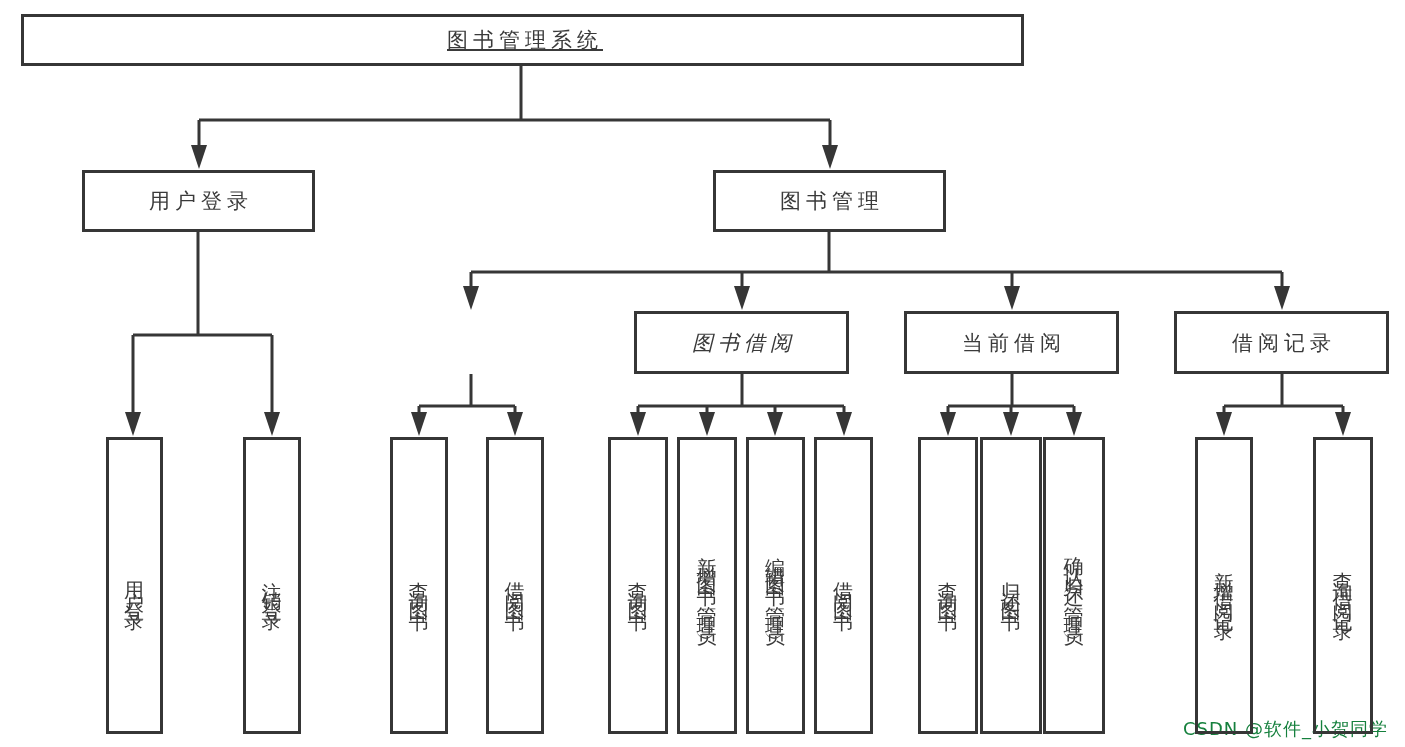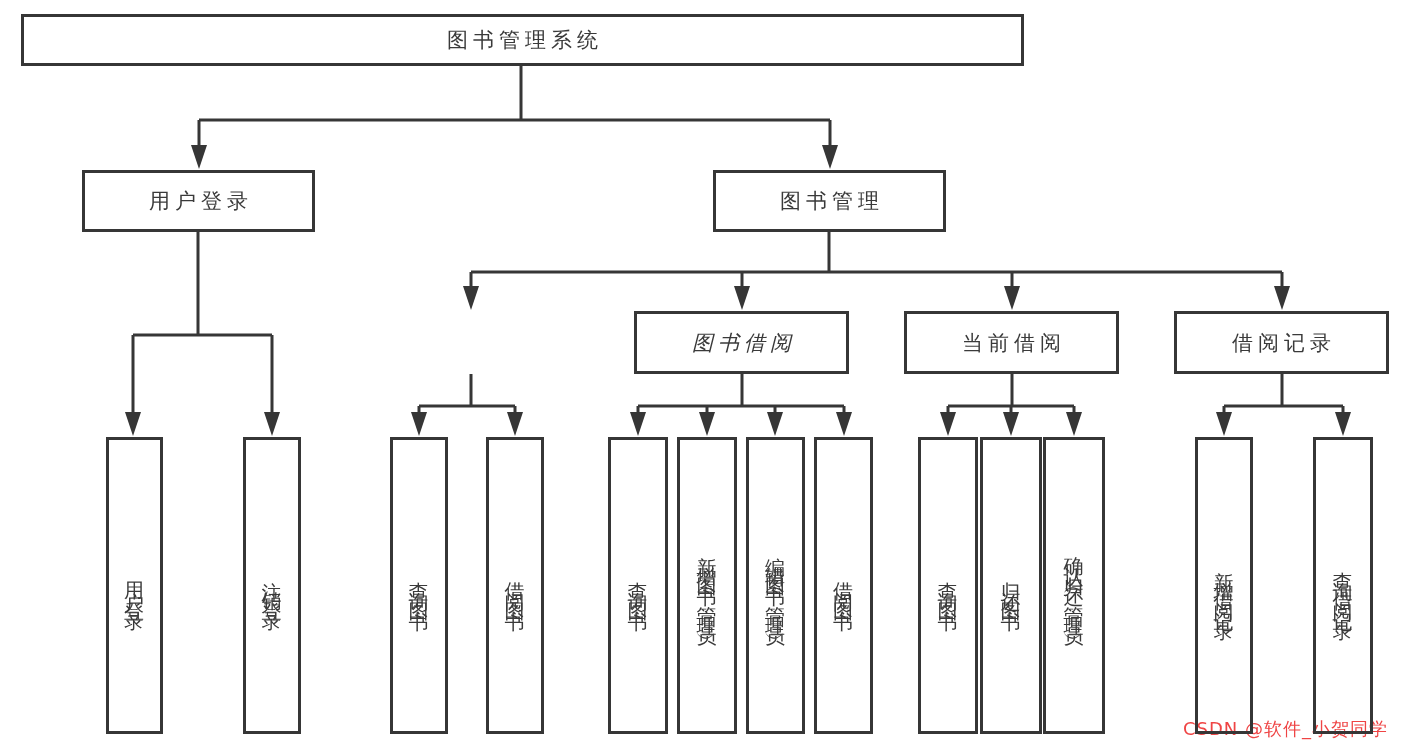--- a/index.html
+++ b/index.html
@@ -19,38 +19,38 @@
     display:flex;align-items:center;justify-content:center;
     color:#3a3a3a;
     z-index:3;
   }
   .node .hlabel{
     font-size:21px;
     letter-spacing:5px;
     text-indent:5px;
     white-space:nowrap;
   }
-  .root{left:21px;top:14px;width:1003px;height:52px;}
+  .root{left:21px;top:14px;width:1003px;height:52px;text-decoration:underline;}
   .lvl2{top:170px;width:233px;height:62px;}
   .lvl3{top:311px;width:215px;height:63px;}
   .leaf{top:437px;height:297px;}
   .leaf .vlabel{
     writing-mode:vertical-rl;
     text-orientation:mixed;
     font-size:20px;
     letter-spacing:10px;
     line-height:1;
     color:#3a3a3a;
   }
   .watermark{
     position:absolute;
     left:1183px;top:717px;
     z-index:1;
     font-size:18px;
-    color:#ef4444;
+    color:#15803d;
     white-space:nowrap;
     letter-spacing:1px;
   }
 </style>
 </head>
 <body>
 
 <div class="canvas">
 
   <div class="watermark">CSDN @软件_小贺同学</div>

